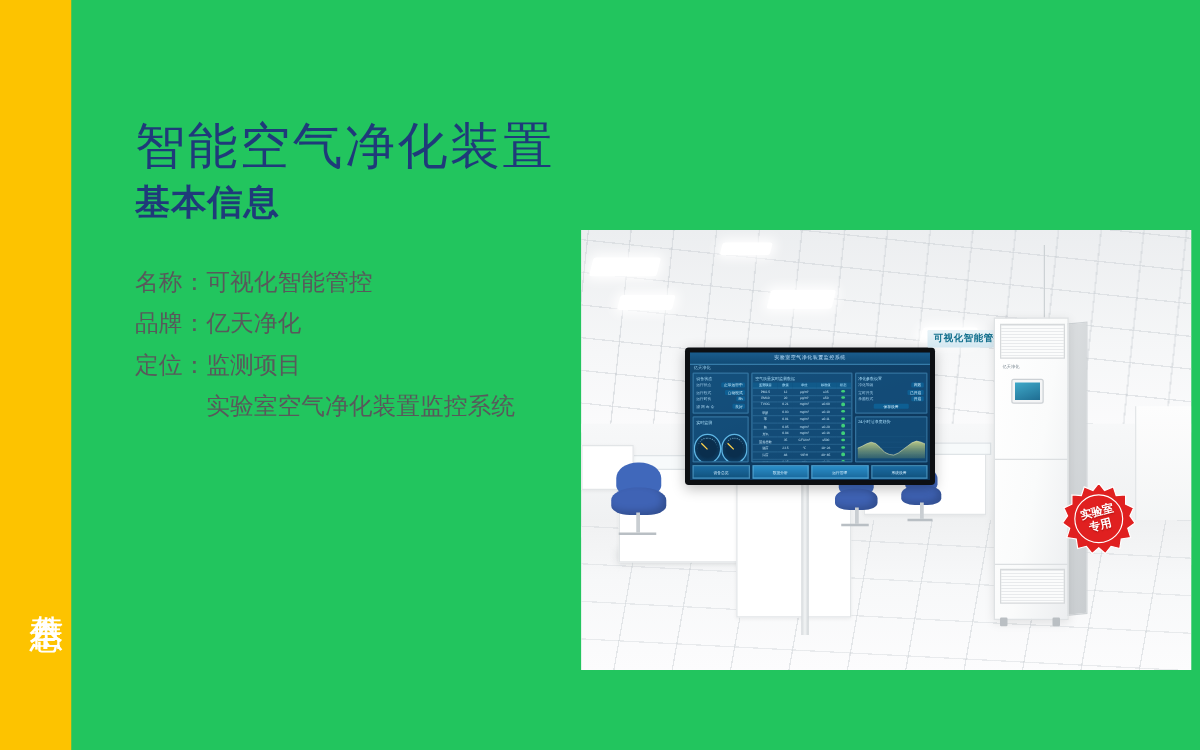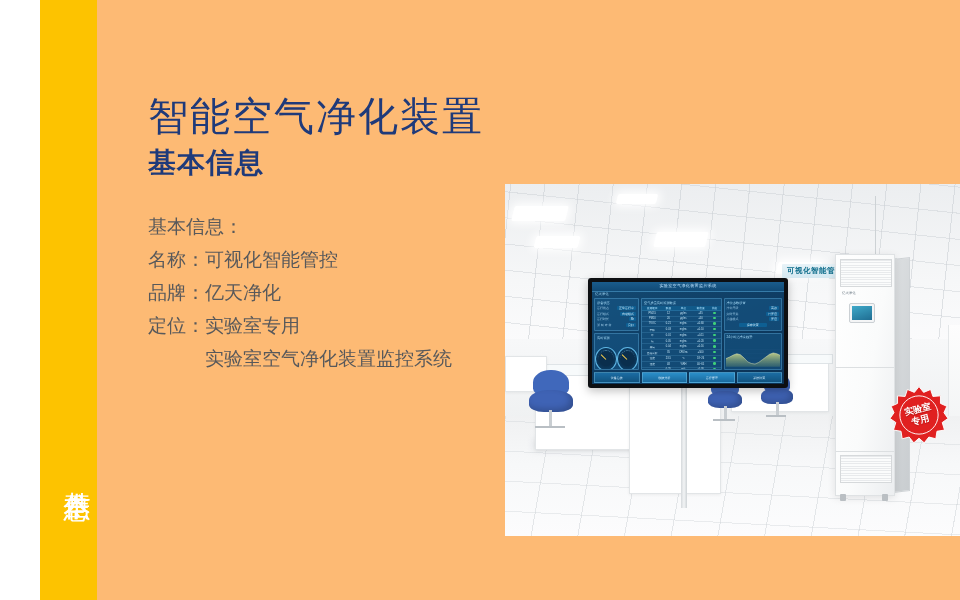--- a/index.html
+++ b/index.html
@@ -2,21 +2,21 @@
 <html><head>
 <meta charset="utf-8">
 <style>
   html,body{margin:0;padding:0;}
   body{
     width:960px;height:600px;overflow:hidden;
     background:#ffffff;
     font-family:"Liberation Serif","DejaVu Serif",serif;
     position:relative;
   }
-  .slide{position:absolute;inset:0;background:#fdba74;margin-left:40px;}
+  .slide{position:absolute;inset:0;background:#22c55e;}
 
   
   .sidebar{
     position:absolute;left:0;top:0;width:57px;height:600px;
     background:#fdc300;
   }
   .sidebar-label{
     position:absolute;left:18px;top:470px;
     width:34px;
     color:#ffffff;
@@ -270,24 +270,23 @@
 <div class="slide">
 
   <div class="sidebar">
     <div class="sidebar-label">基本信息</div>
   </div>
 
   <div class="title">智能空气净化装置</div>
   <div class="subtitle">基本信息</div>
 
   <div class="info">
-    <div class="info-line">基本信息：</div>
     <div class="info-line">名称：可视化智能管控</div>
     <div class="info-line">品牌：亿天净化</div>
-    <div class="info-line">定位：实验室专用</div>
+    <div class="info-line">定位：监测项目</div>
     <div class="info-line indent">实验室空气净化装置监控系统</div>
   </div>
 
   <div class="photo">
 
     <div class="ceiling">
       <div class="ceiling-grid"></div>
       <div class="panel-light" style="left:8px;top:22px;width:54px;height:15px;"></div>
       <div class="panel-light" style="left:30px;top:52px;width:44px;height:12px;"></div>
       <div class="panel-light" style="left:150px;top:48px;width:52px;height:15px;"></div>

